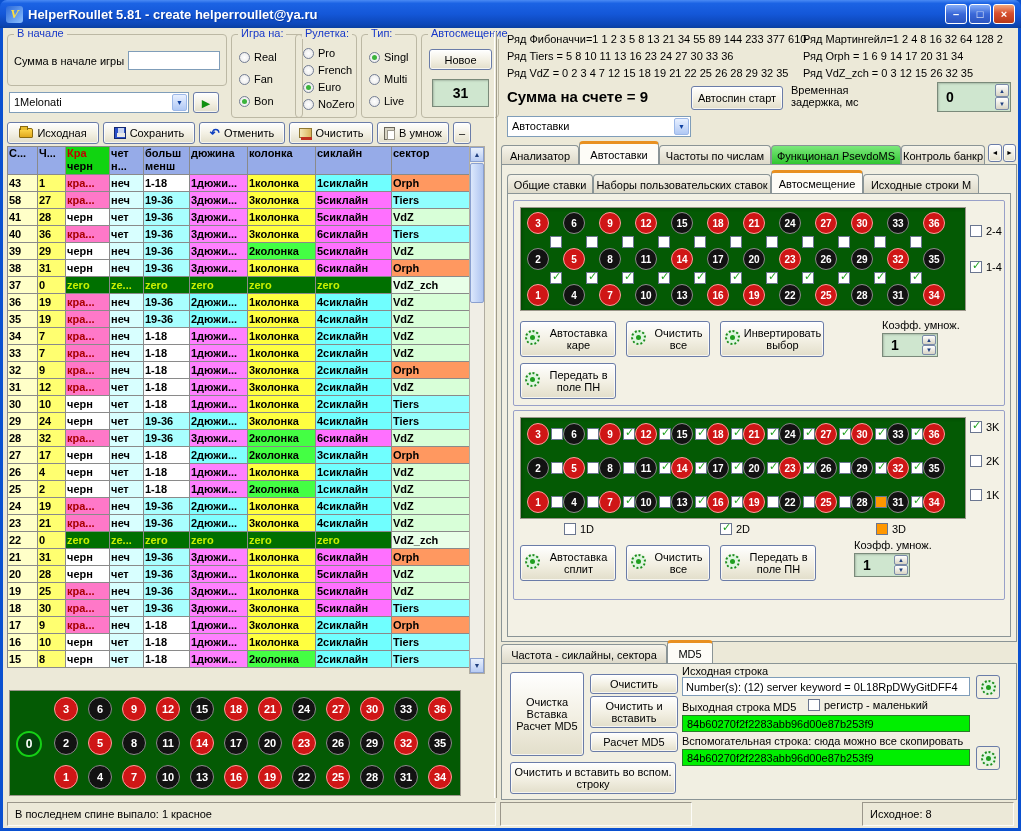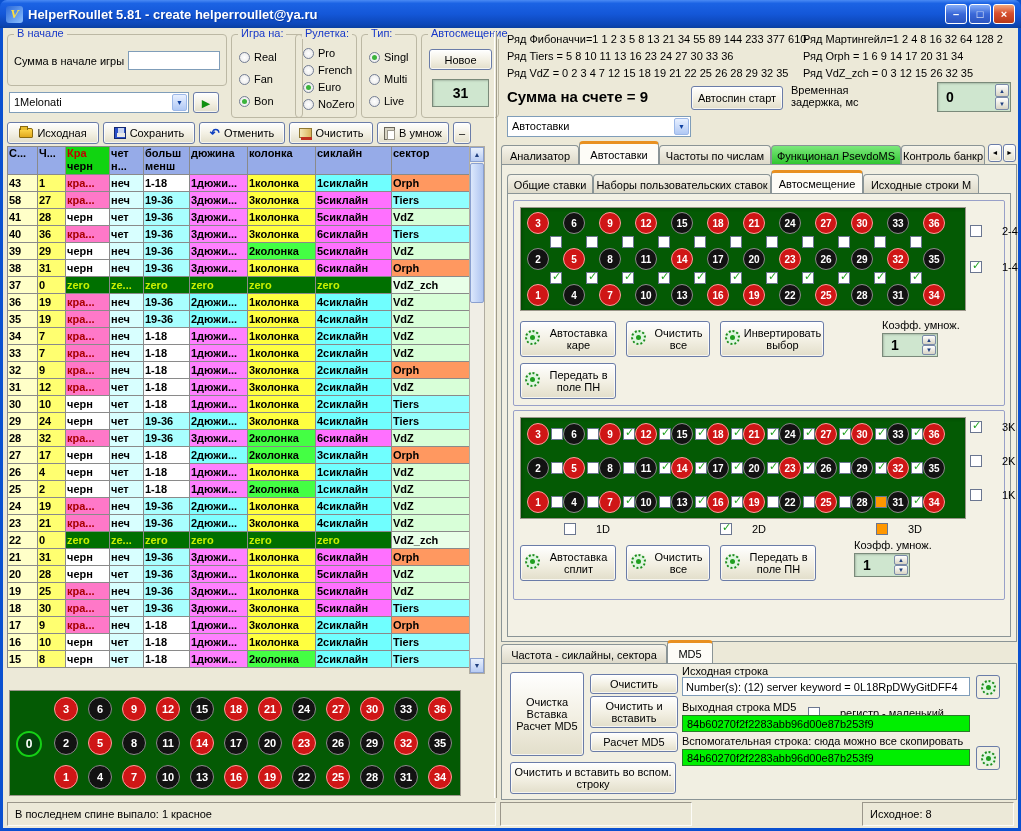--- a/index.html
+++ b/index.html
@@ -80,21 +80,21 @@
   .cDoz13{background:#ff80ff}.cDoz2{background:#80ffff}
   .cCol13{background:#ffff40}.cCol2{background:#44ff44}
   .cSixLo{background:#70ffff}.cSixHi{background:#ff70ff}
   .cOrph{background:#ff9860}.cTiers{background:#90ffff}.cVdz{background:#d8ffd8}.cVdzz{background:#e8ffe8}
   .cZero{background:#007000;color:#c8f000}
   .sb{position:absolute;left:462px;top:0;width:16px;height:528px;background:#f0eee6;border:1px solid #b0aca0}
   .sbb{position:absolute;left:0;width:14px;height:15px;background:linear-gradient(#e8f0fc,#b8ccf4);border:1px solid #8aa0d0;
     font-size:7px;color:#204080;display:flex;align-items:center;justify-content:center}
   .sbthumb{position:absolute;left:0;top:16px;width:14px;height:140px;background:linear-gradient(90deg,#dce8fc,#aec4f0);
     border:1px solid #8aa0d0;border-radius:2px}
-  .siderow{position:absolute;display:flex;align-items:center;gap:20px;font-size:11px;white-space:nowrap}
+  .siderow{position:absolute;display:flex;align-items:center;gap:4px;font-size:11px;white-space:nowrap}
   
   .ict{display:inline-block;margin-right:4px;flex:none;position:relative}
   .icf{width:14px;height:10px;background:linear-gradient(#ffd84c,#e0a81c);border:1px solid #8a6a10;border-radius:1px 2px 1px 1px}
   .icf::before{content:"";position:absolute;top:-3px;left:0;width:6px;height:3px;background:#e8bc2c;border:1px solid #8a6a10;border-bottom:none}
   .icd{width:12px;height:12px;background:#2a50c8;border:1px solid #142870}
   .icd::before{content:"";position:absolute;left:3px;top:0;width:6px;height:5px;background:#c8d4f0}
   .icd::after{content:"";position:absolute;left:2px;bottom:1px;width:8px;height:4px;background:#e8e8e8}
   .icu{color:#1040c0;font-weight:bold;font-size:12px;line-height:10px}
   .icc{width:13px;height:10px;background:linear-gradient(90deg,#f4e6b4,#dab45c);border:1px solid #907830}
   .icc::after{content:"";position:absolute;left:1px;bottom:-3px;width:11px;height:3px;background:#c03020}
@@ -903,21 +903,21 @@
       <div class="btn" style="left:8px;top:8px;width:74px;height:84px">Очистка Вставка Расчет MD5</div>
       <div class="btn" style="left:88px;top:10px;width:88px;height:20px">Очистить</div>
       <div class="btn" style="left:88px;top:32px;width:88px;height:32px">Очистить и вставить</div>
       <div class="btn" style="left:88px;top:68px;width:88px;height:20px">Расчет MD5</div>
       <div class="lbl" style="left:180px;top:1px">Исходная строка</div>
       <input class="inp" style="left: 180px; top: 13px; width: 288px; height: 19px;" value="Number(s): (12) server keyword = 0L18RpDWyGitDFF4">
       <div class="chipbtn" style="left:474px;top:11px">
           <span class="chip"></span>
         </div>
       <div class="lbl" style="left:180px;top:37px">Выходная строка MD5</div>
-      <div class="siderow" style="left:306px;top:43px">
+      <div class="siderow" style="left:306px;top:35px">
           <span class="cb"></span>
           <span>регистр  - маленький</span>
         </div>
       <div class="greenfield" style="left:180px;top:51px;width:288px;height:17px">84b60270f2f2283abb96d00e87b253f9</div>
       <div class="lbl" style="left:180px;top:71px">Вспомогательная строка: сюда можно все скопировать</div>
       <div class="greenfield" style="left:180px;top:85px;width:288px;height:17px">84b60270f2f2283abb96d00e87b253f9</div>
       <div class="chipbtn" style="left:474px;top:82px">
           <span class="chip"></span>
         </div>
       <div class="btn" style="left:8px;top:98px;width:166px;height:32px">Очистить и вставить во вспом. строку</div>

